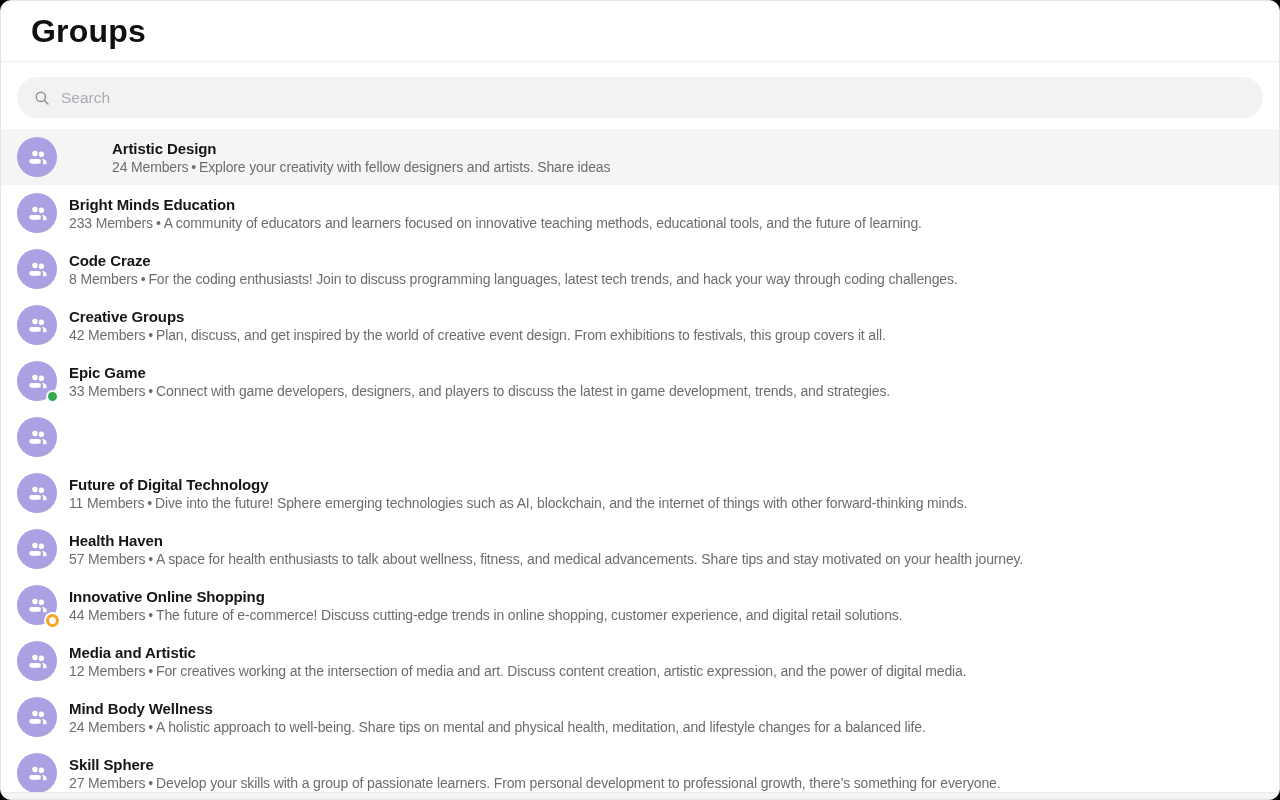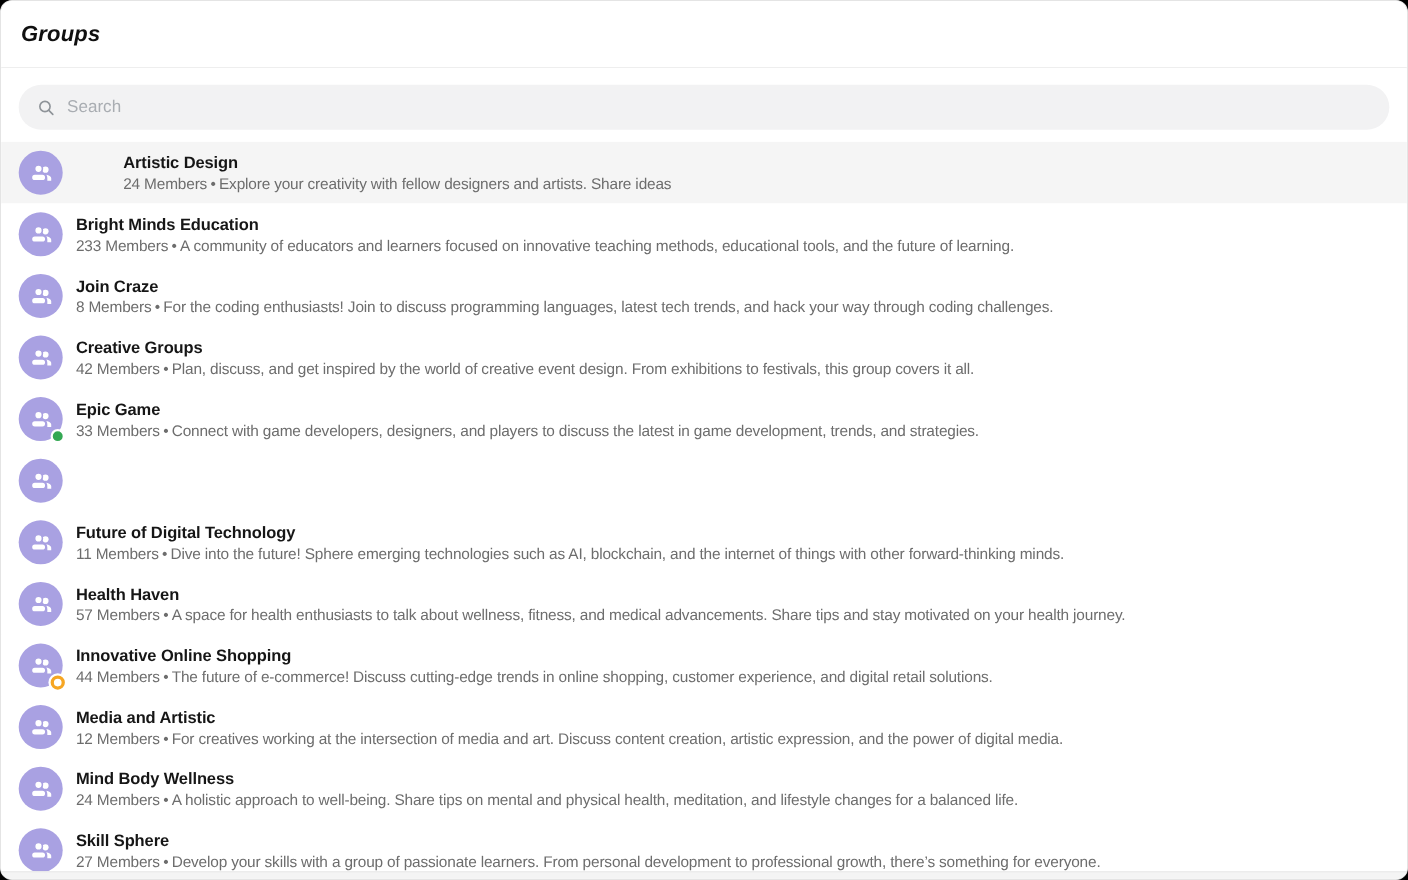--- a/index.html
+++ b/index.html
@@ -16,21 +16,21 @@
   .app{
     width:1280px;height:800px;background:#fff;border-radius:11px;
     border:1px solid #e4e4e4;overflow:hidden;position:relative;
   }
   
   .header{
     height:61px;display:flex;align-items:center;padding:0 18px;
     border-bottom:1px solid #ededed;background:#fff;
   }
   .page-title{
-    margin:0;font-size:20px;font-weight:700;color:#101010;letter-spacing:.2px;font-style:italic;
+    margin:12px;font-size:32px;font-weight:700;color:#101010;letter-spacing:.2px;
   }
   
   .search-section{padding:15px 16px 11px;background:#fff;}
   .search-pill{
     height:41px;background:#f2f2f3;border-radius:21px;
     display:flex;align-items:center;padding:0 14px 0 16px;justify-content:center;
   }
   .search-pill svg{flex:none;margin-right:8px;}
   .search-input{
     border:none;outline:none;background:transparent;width:100%;
@@ -137,21 +137,21 @@
     <div class="avatar">
       <svg viewBox="0 0 24 24">
         <circle class="pp" cx="15.7" cy="8.9" r="2.7"></circle>
         <path class="pp" d="M16.4 13.2c2.3.4 4.3 1.5 4.3 3v2.3h-3.4v-2.4c0-1.1-.3-2.1-.9-2.9z"></path>
         <circle class="front" cx="9.6" cy="8.1" r="3.4"></circle>
         <rect class="front" x="3.4" y="12.7" width="12.6" height="5.9" rx="2.95"></rect>
       </svg>
 
     </div>
     <div class="texts">
-      <div class="group-title">Join Craze</div>
+      <div class="group-title">Code Craze</div>
       <div class="group-meta">
         <span>8 Members</span><span class="bullet">•</span><span>For the coding enthusiasts! Join to discuss programming languages, latest tech trends, and hack your way through coding challenges.</span>
       </div>
     </div>
   </li>
 
   <li class="row">
     <div class="avatar">
       <svg viewBox="0 0 24 24">
         <circle class="pp" cx="15.7" cy="8.9" r="2.7"></circle>

